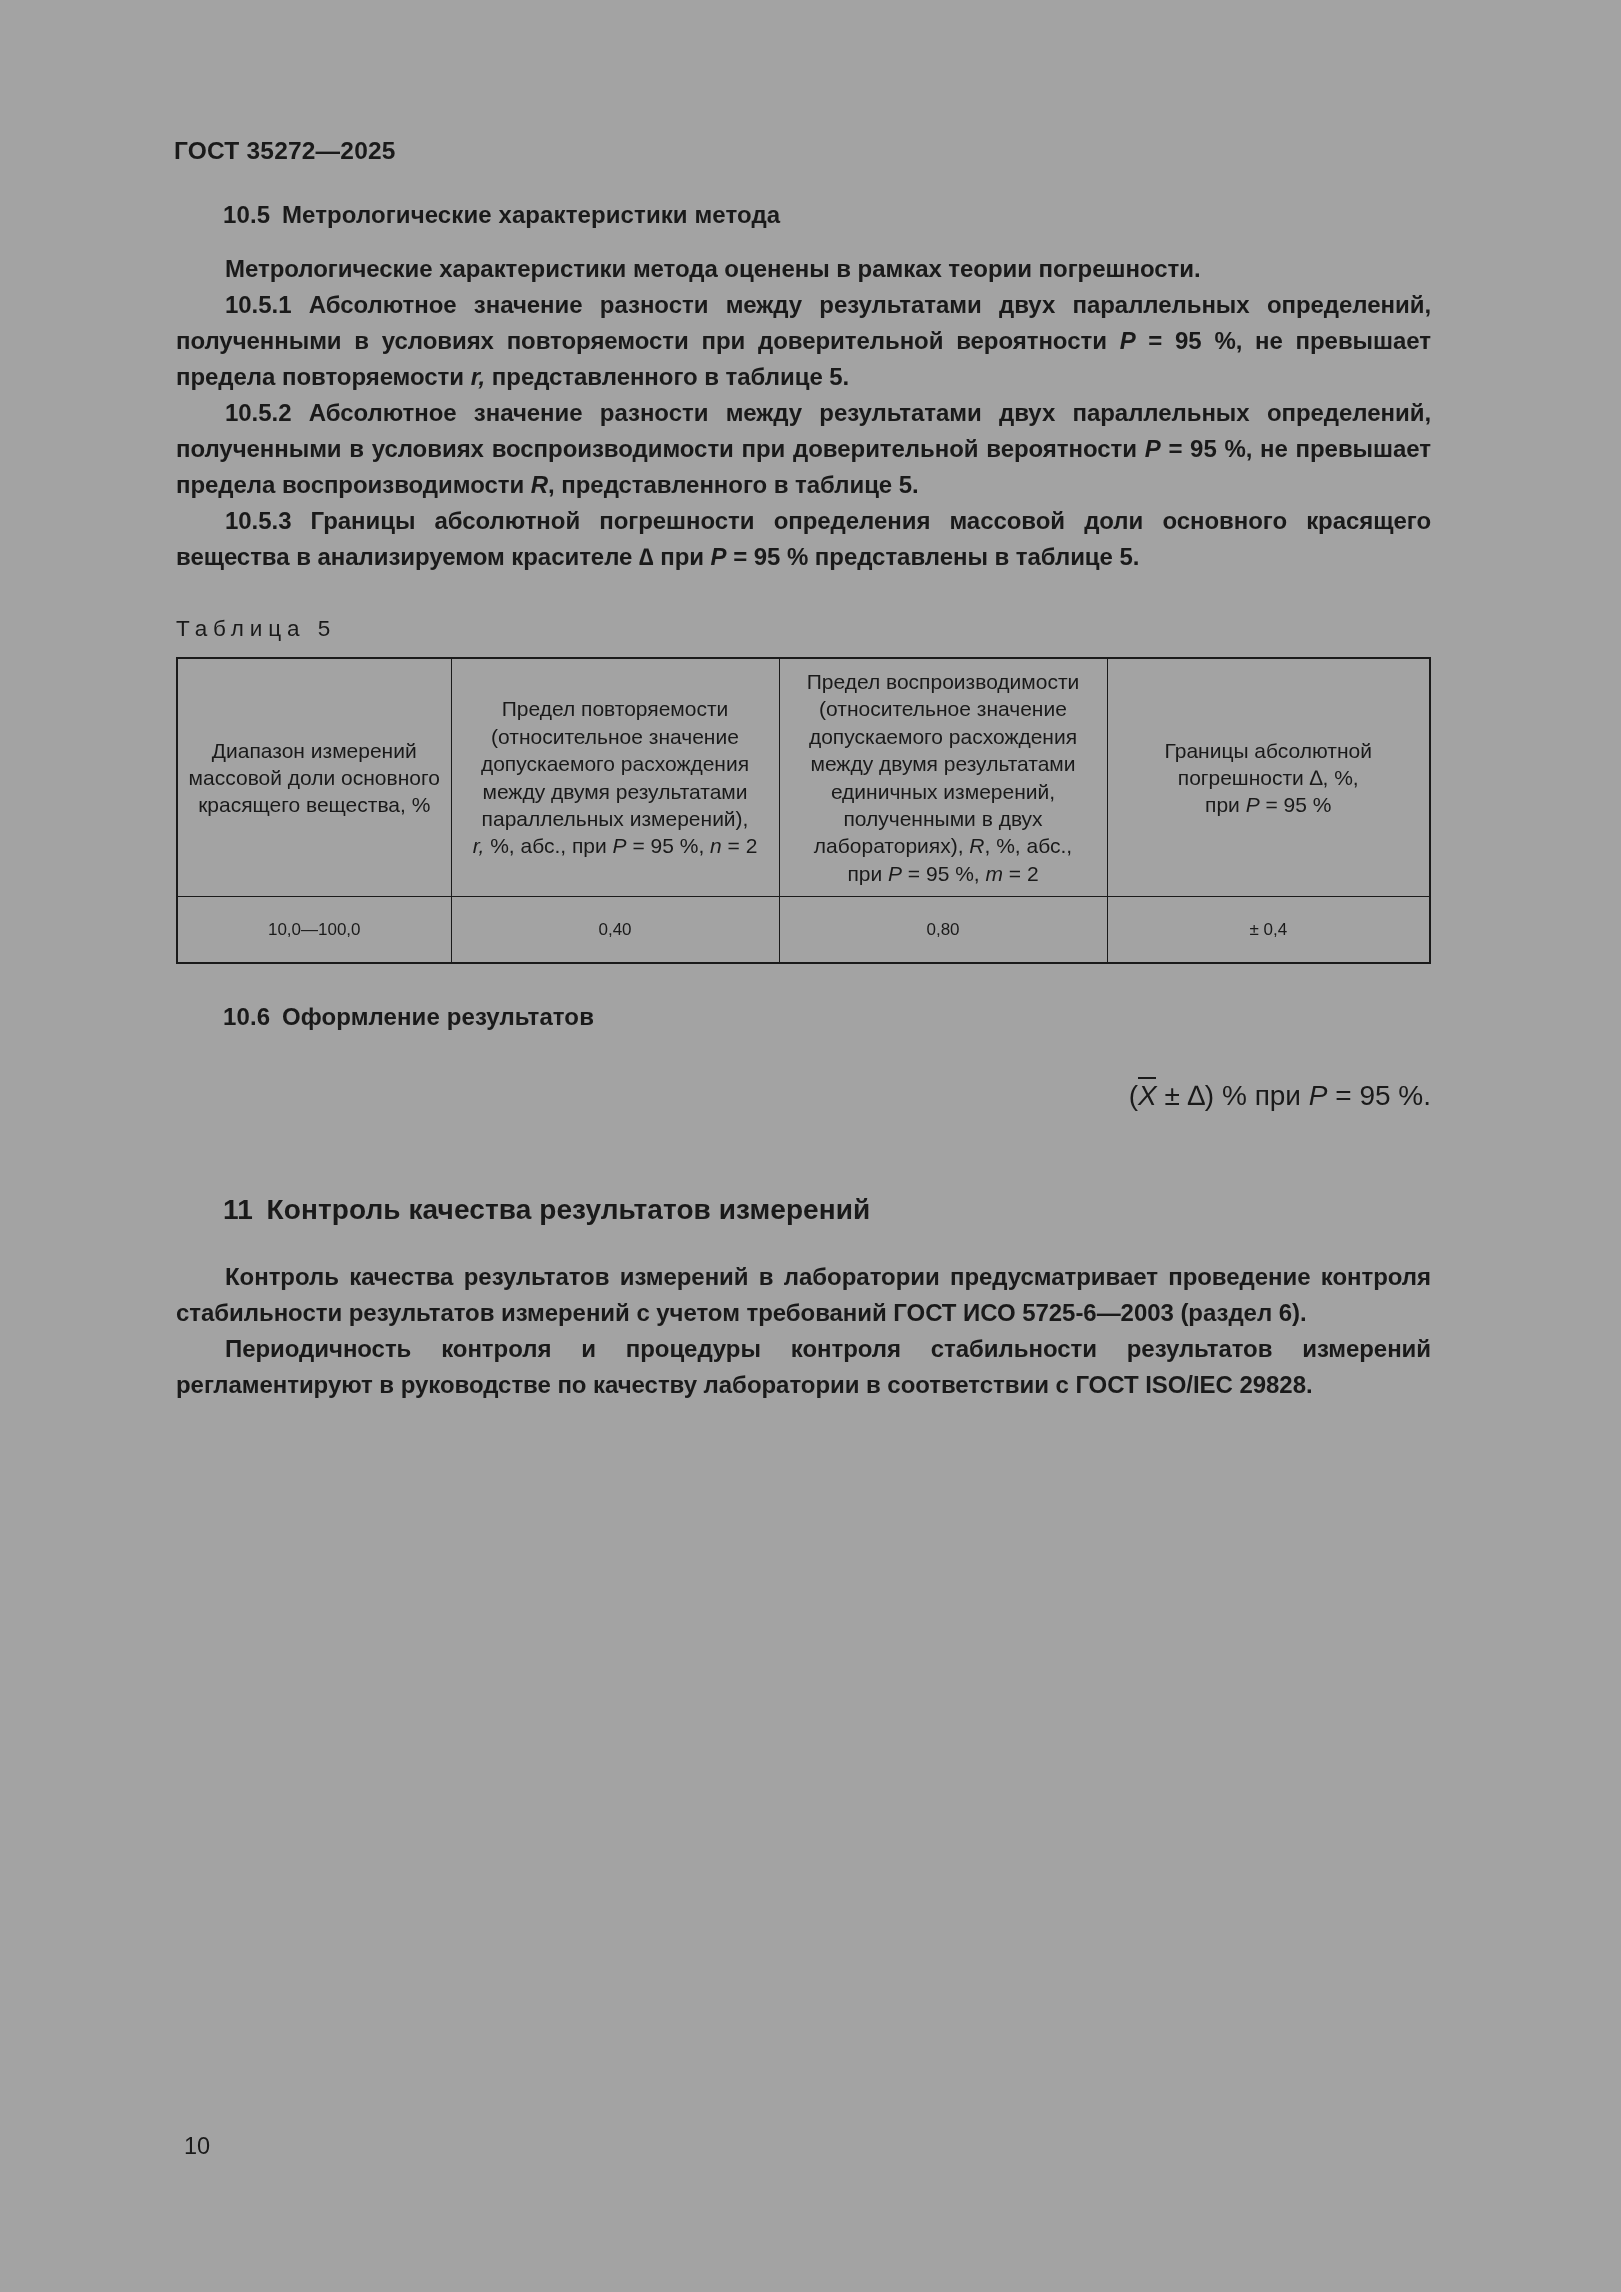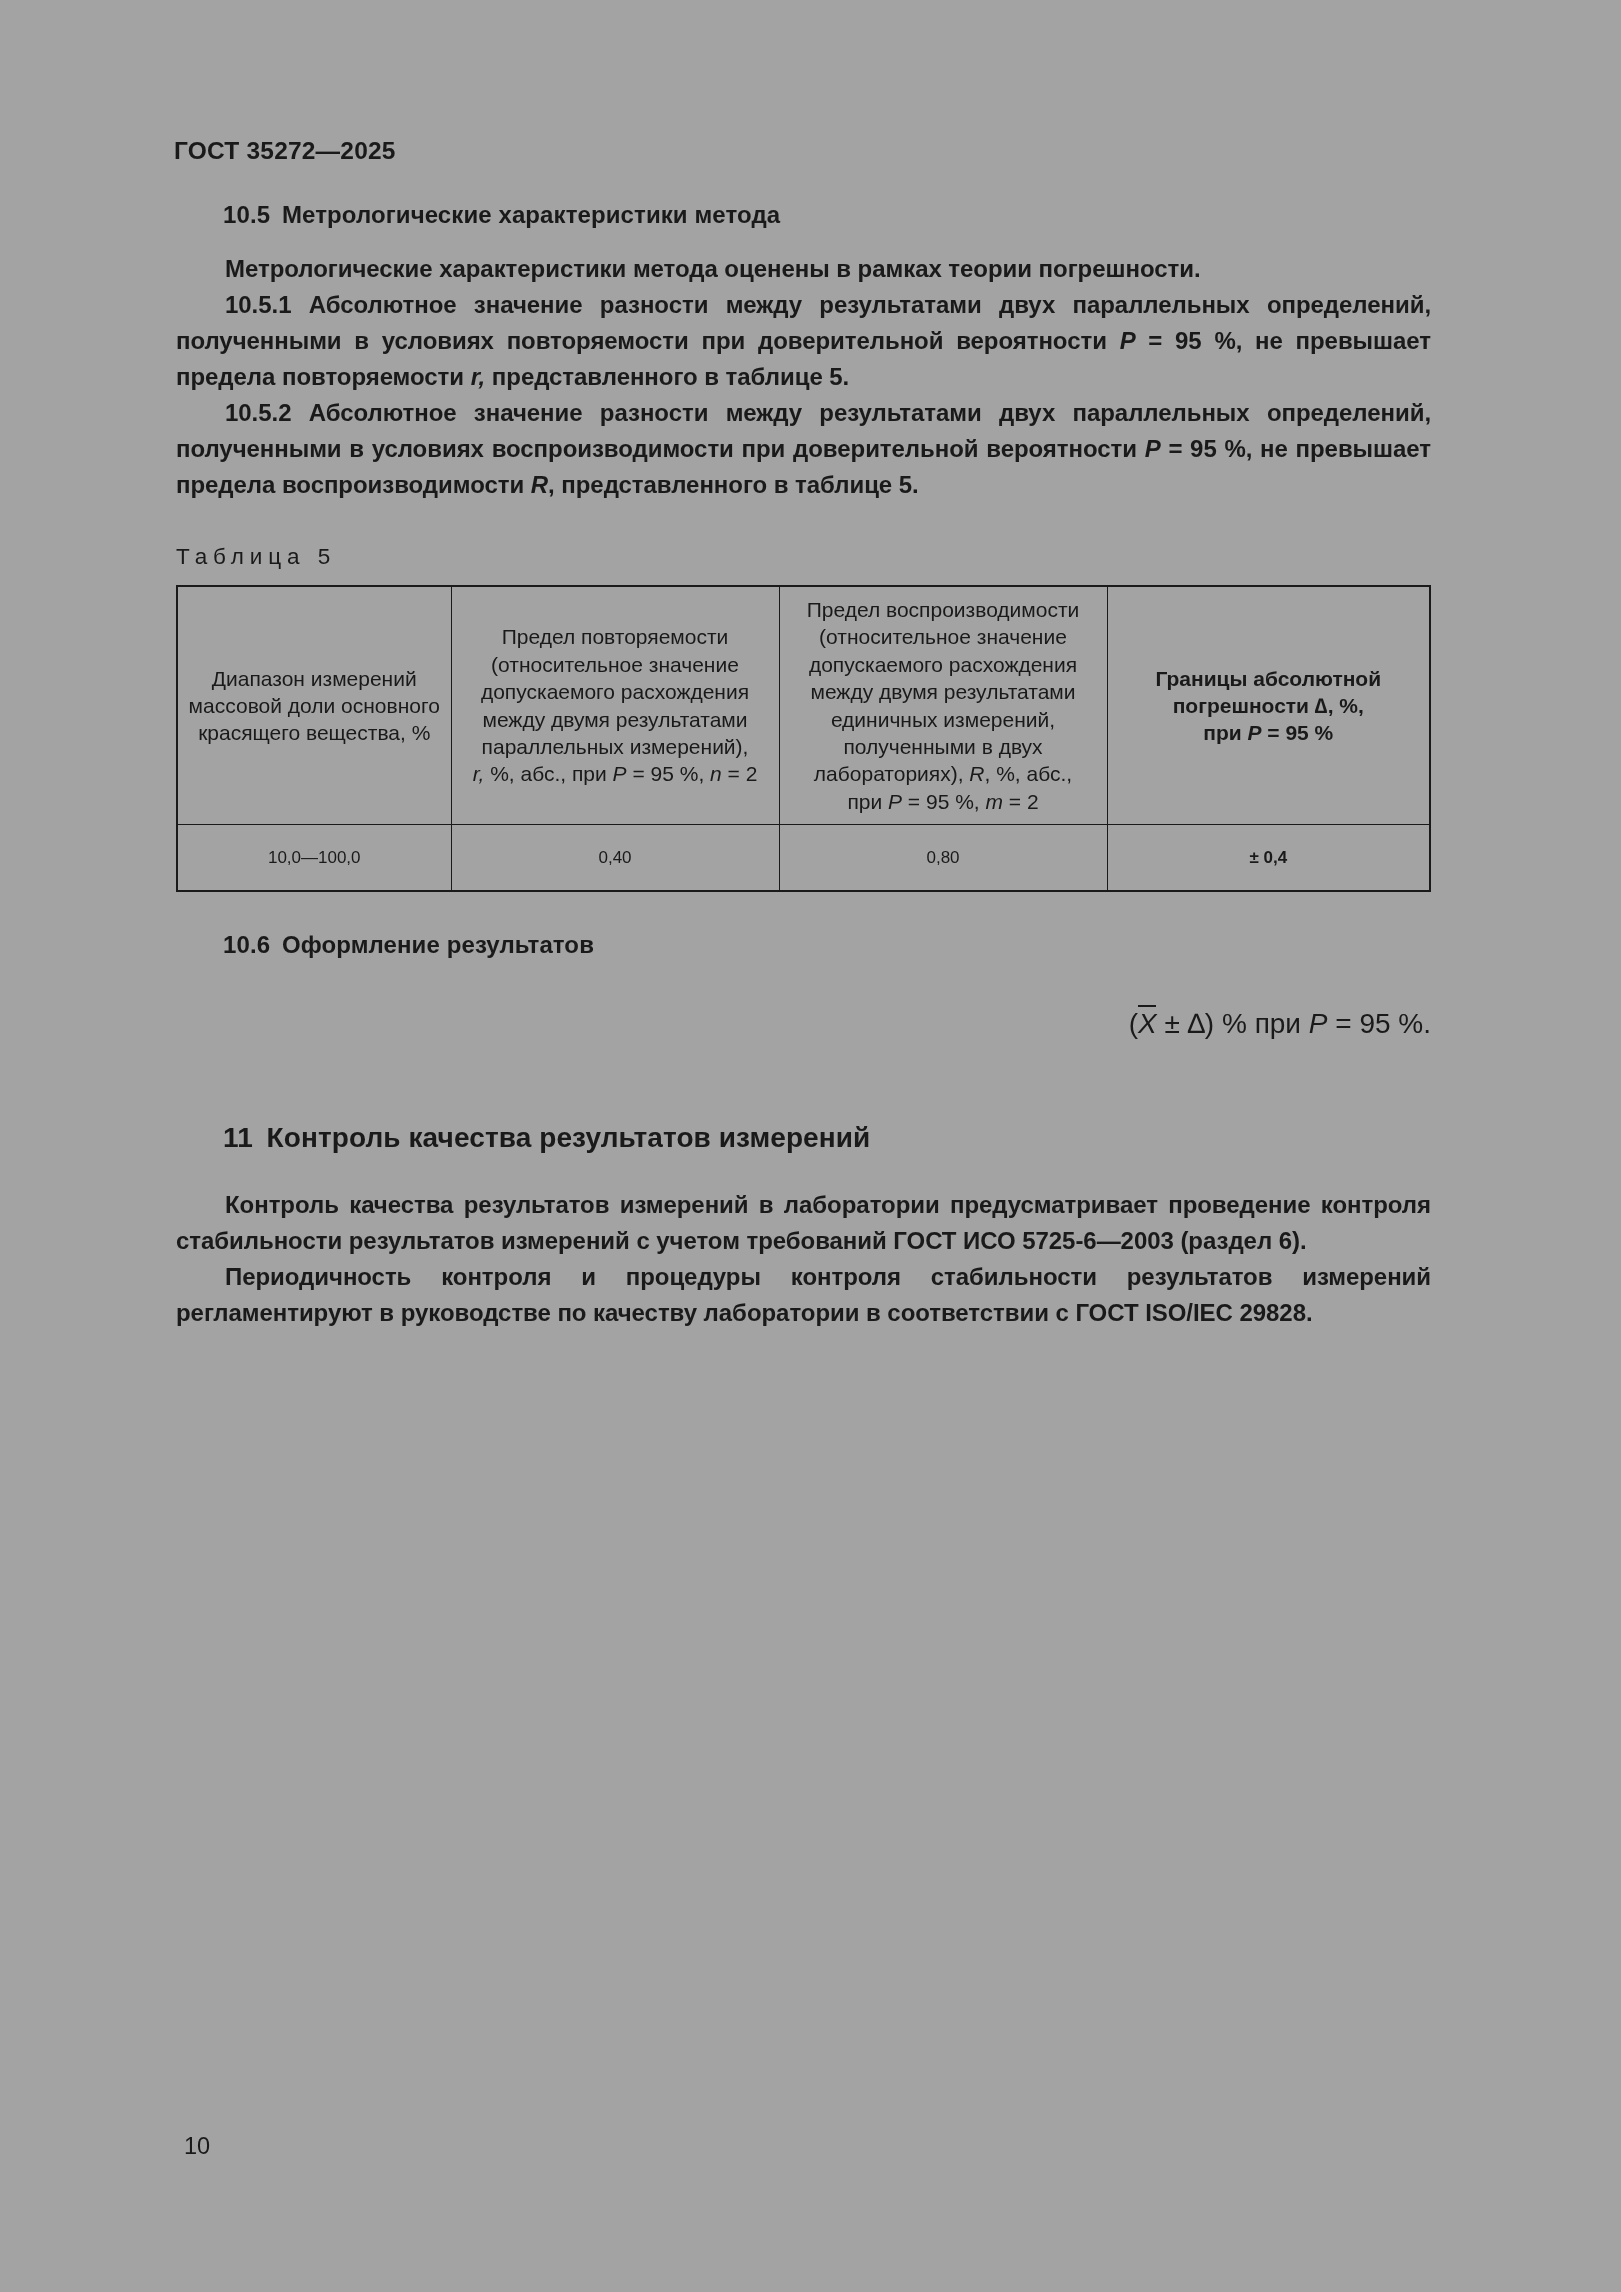--- a/index.html
+++ b/index.html
@@ -105,21 +105,21 @@
     font-size: 21px;
     line-height: 27.4px;
     padding: 5.9px 7.8px;
   }
   table.gost tr.head td { height: 225px; }
   table.gost tr.data td {
     height: 53px;
     font-size: 17px;
   }
   table.gost .outer-l { border-left-width: 2.9px; }
-  table.gost .outer-r { border-right-width: 2.9px; font-weight: bold; }
+  table.gost .outer-r { border-right-width: 2.9px; }
   table.gost tr.head td { border-top-width: 2.9px; }
   table.gost tr.data td { border-bottom-width: 2.9px; }
 
   .col1 { width: 274px; }
   .col2 { width: 328px; }
   .col3 { width: 328px; }
   .col4 { width: 323px; }
 
   
   .folio {
@@ -145,20 +145,23 @@
     <p class="body indent">Метрологические характеристики метода оценены в рамках теории погрешности.</p>
 
     <p class="body indent">
       <span>10.5.1</span>&nbsp;<span>Абсолютное значение разности между результатами двух параллельных определений, полученными в условиях повторяемости при доверительной вероятности </span><i>P</i><span> = 95 %, не превышает предела повторяемости </span><i>r,</i><span> представленного в таблице 5.</span>
     </p>
 
     <p class="body indent">
       <span>10.5.2</span>&nbsp;<span>Абсолютное значение разности между результатами двух параллельных определений, полученными в условиях воспроизводимости при доверительной вероятности </span><i>P</i><span> = 95 %, не превышает предела воспроизводимости </span><i>R</i><span>, представленного в таблице 5.</span>
     </p>
 
+    <p class="body indent">
+      <span>10.5.3</span>&nbsp;<span>Границы абсолютной погрешности определения массовой доли основного красящего вещества в анализируемом красителе ∆ при </span><i>P</i><span> = 95 % представлены в таблице 5.</span>
+    </p>
 
     <div style="height:41px"></div>
 
     <p class="table-caption">Таблица 5</p>
 
     <div style="height:15.7px"></div>
 
     <table class="gost">
       <colgroup>
         <col class="col1">

